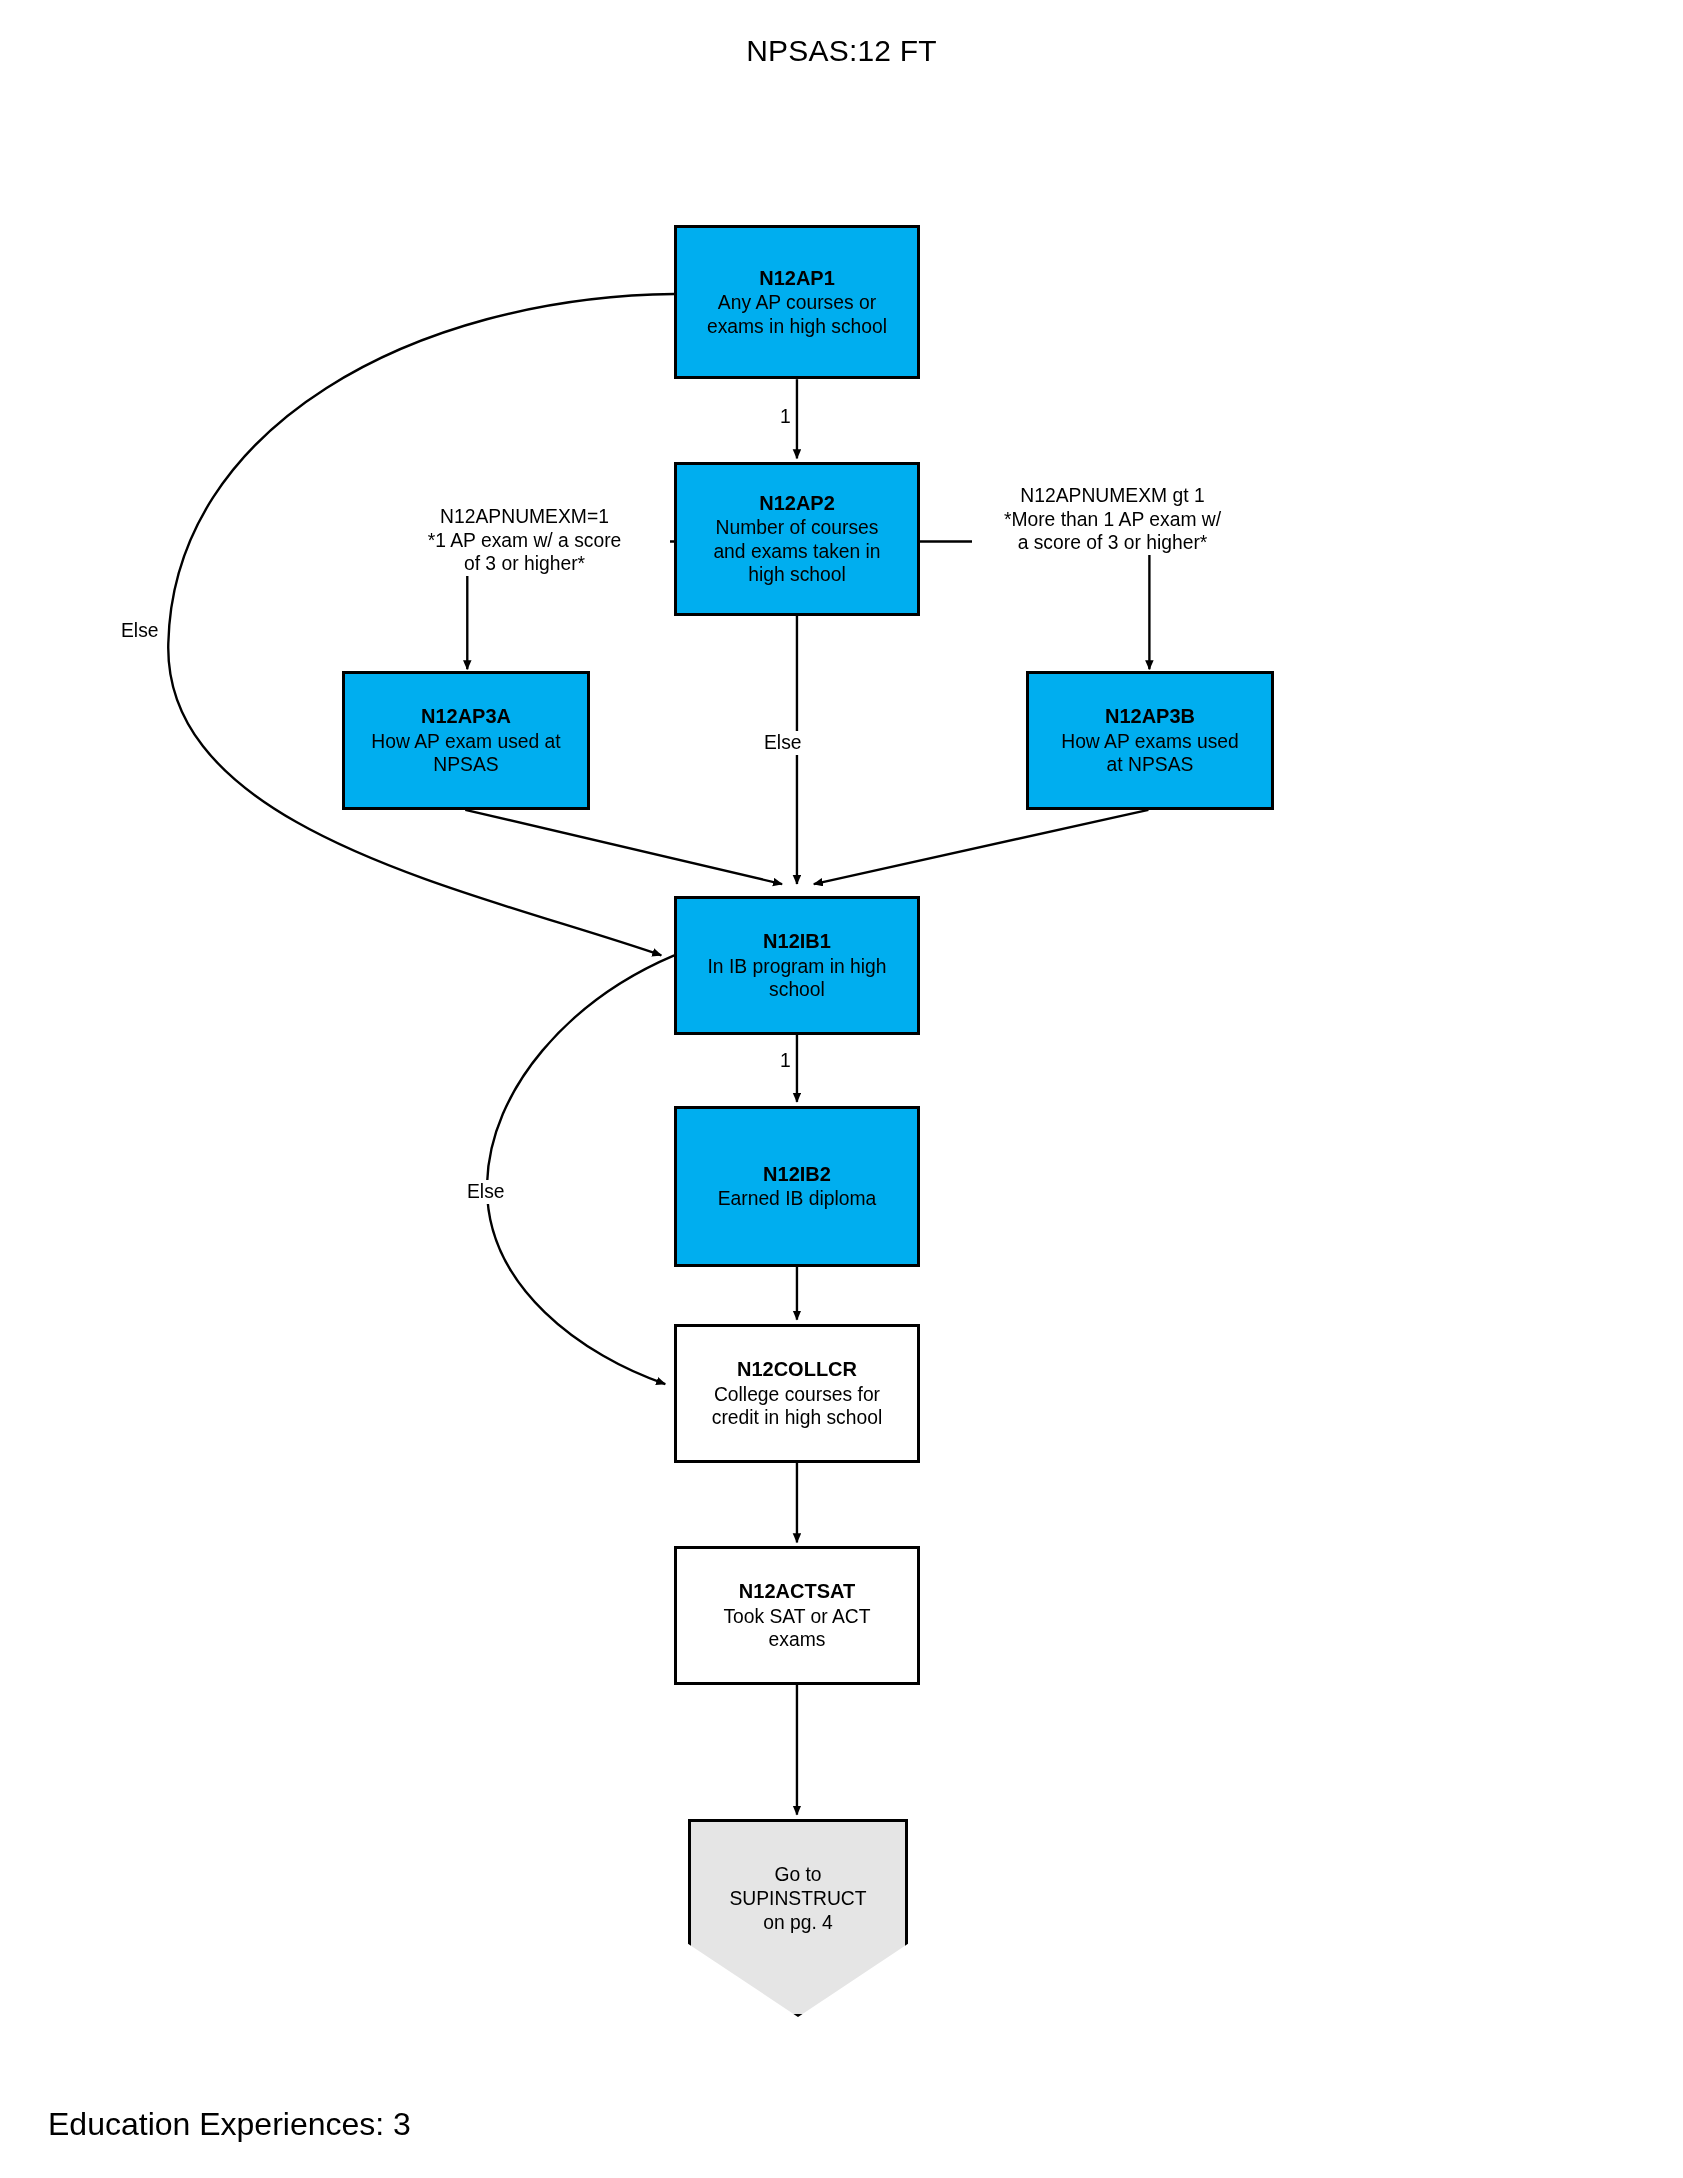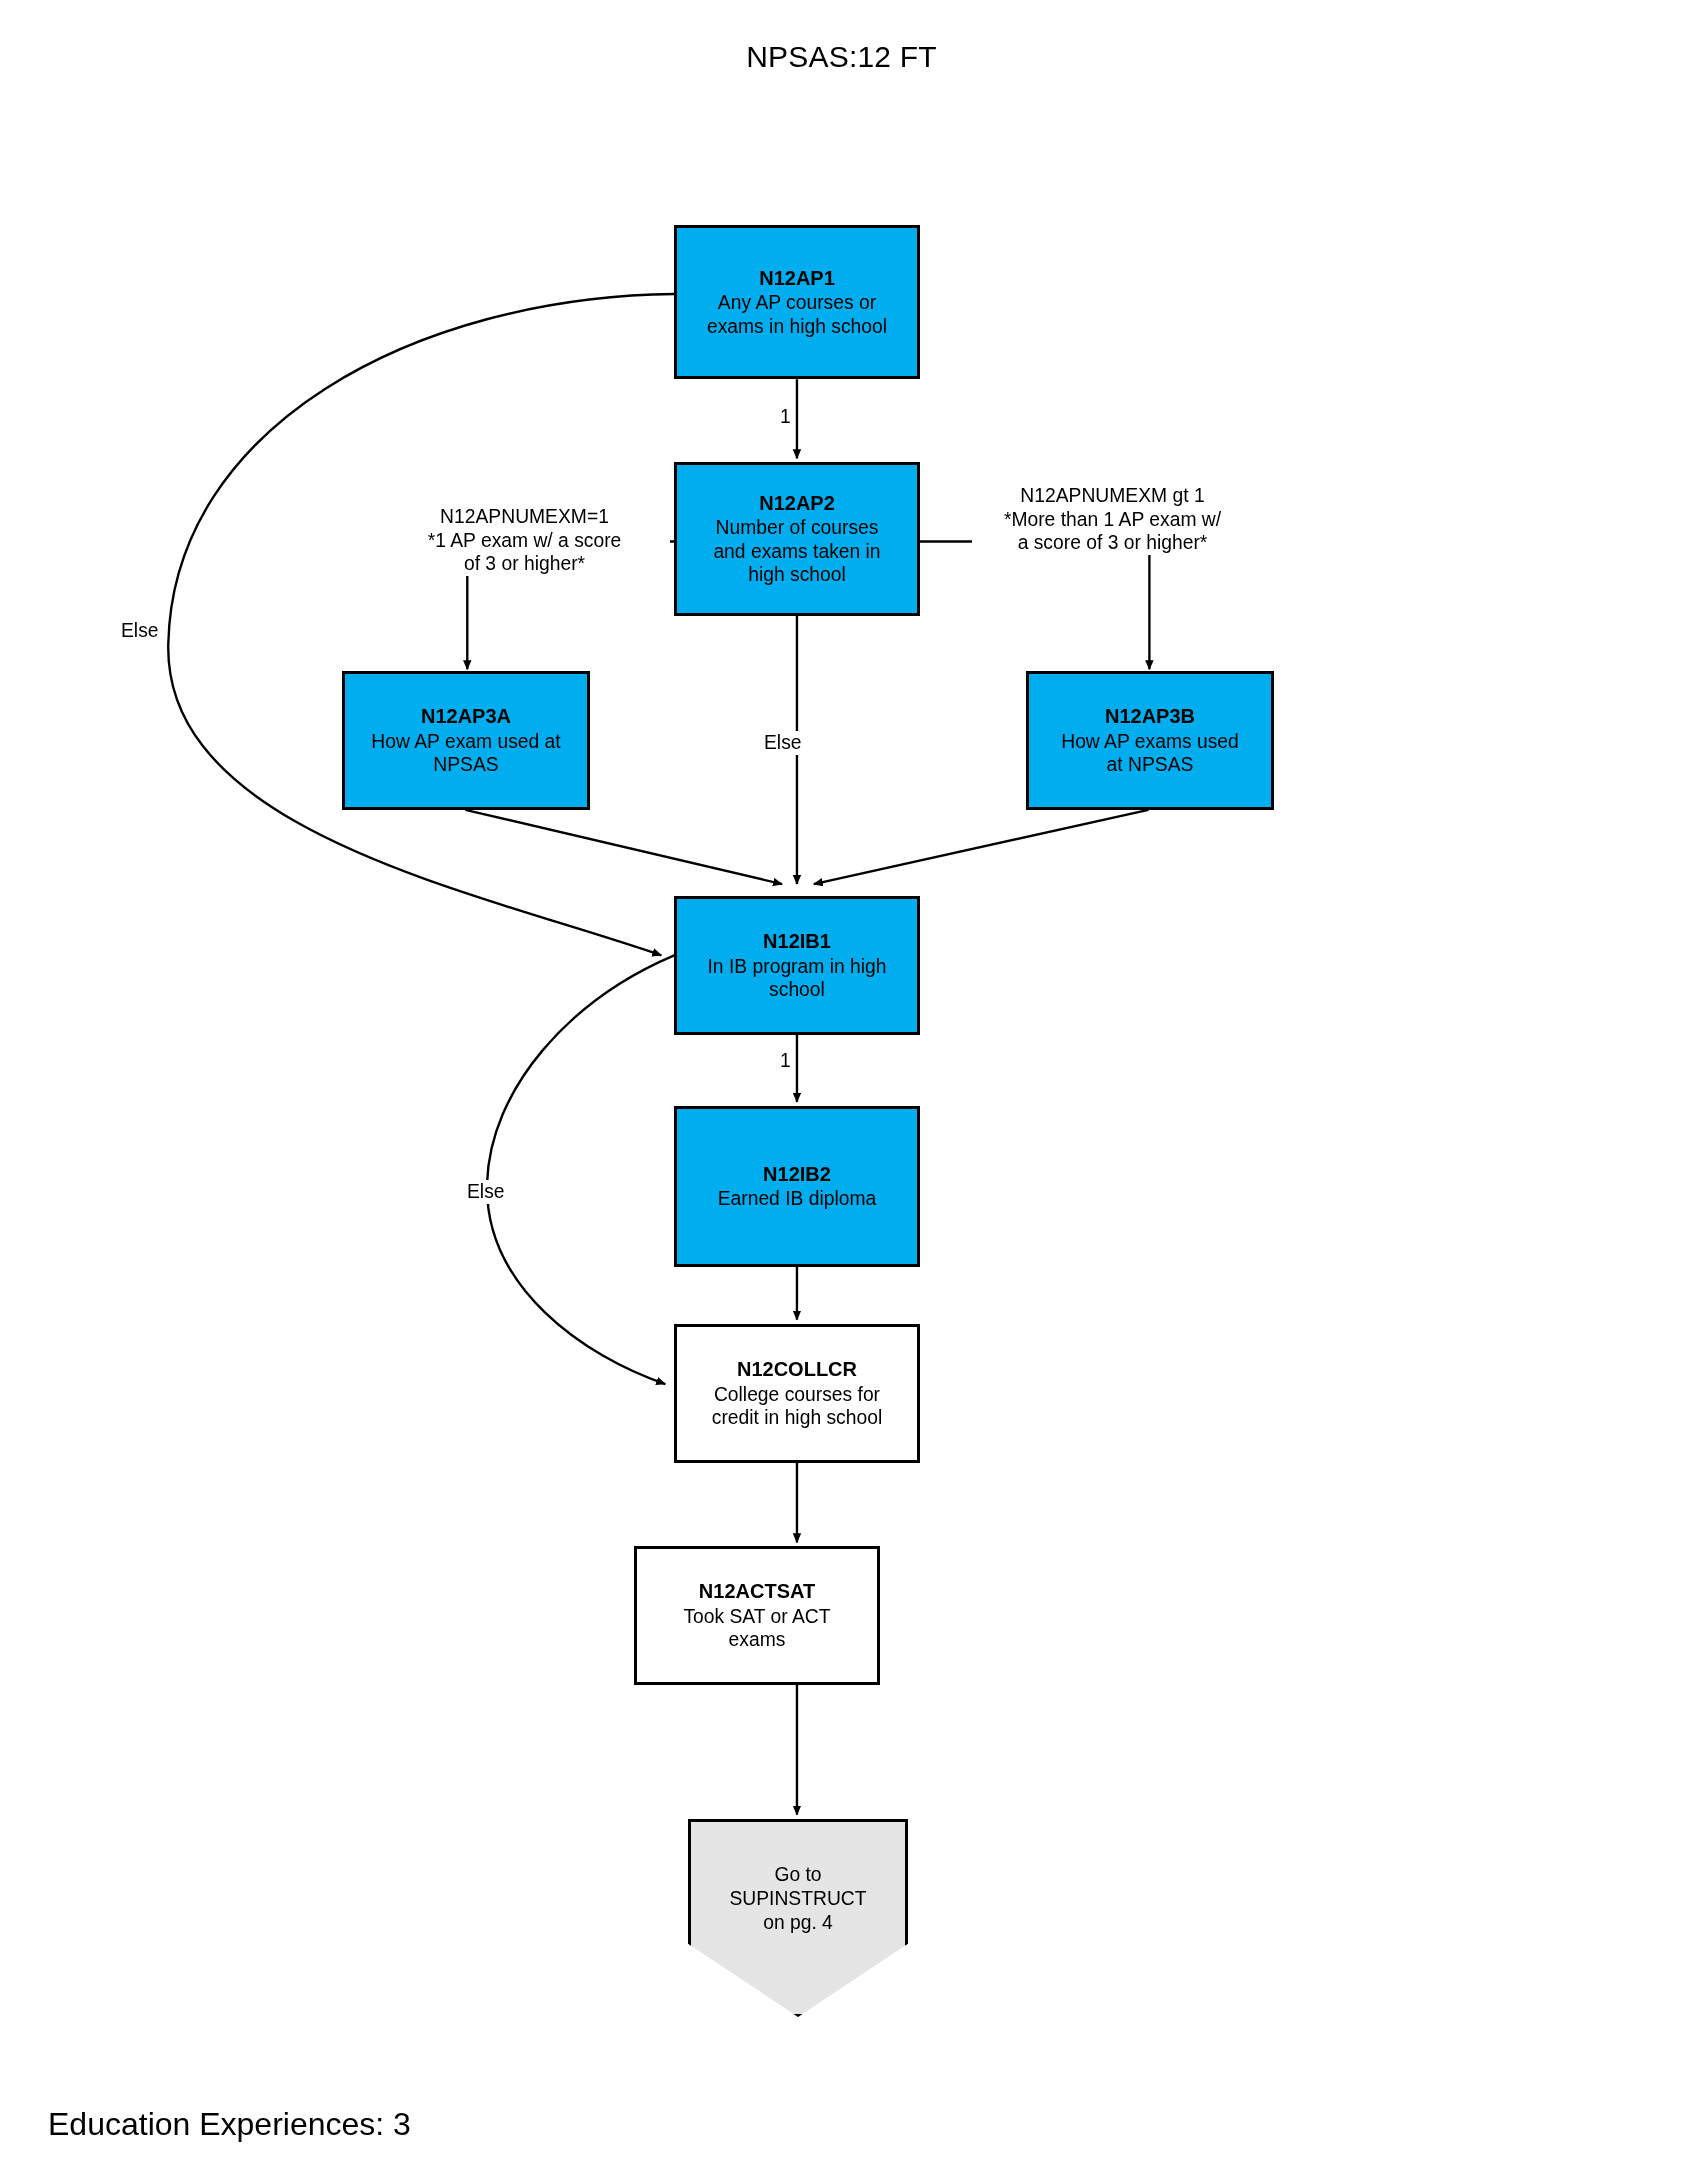--- a/index.html
+++ b/index.html
@@ -22,21 +22,21 @@
     position: absolute;
     left: 0;
     top: 0;
     width: 1683px;
     height: 2178px;
     pointer-events: none;
   }
   .title {
     position: absolute;
     left: 0;
-    top: 40px;
+    top: 34px;
     width: 1683px;
     text-align: center;
     font-size: 30px;
     letter-spacing: 0.2px;
   }
   .footer {
     position: absolute;
     left: 48px;
     top: 2077px;
     font-size: 32px;
@@ -167,21 +167,21 @@
     <div class="code">N12IB2</div>
     <div class="desc">Earned IB diploma</div>
   </div>
 
   <div class="node white" style="left:674px; top:1324px; width:246px; height:139px;">
     <div class="code">N12COLLCR</div>
     <div class="desc">College courses for
 credit in high school</div>
   </div>
 
-  <div class="node white" style="left:634px; top:1546px; width:246px; height:139px;">
+  <div class="node white" style="left:674px; top:1546px; width:246px; height:139px;">
     <div class="code">N12ACTSAT</div>
     <div class="desc">Took SAT or ACT
 exams</div>
   </div>
 
   <div class="terminal" style="left:688px; top:1819px; width:220px; height:198px;">
     <div class="desc">Go to
 SUPINSTRUCT
 on pg. 4</div>
   </div>

